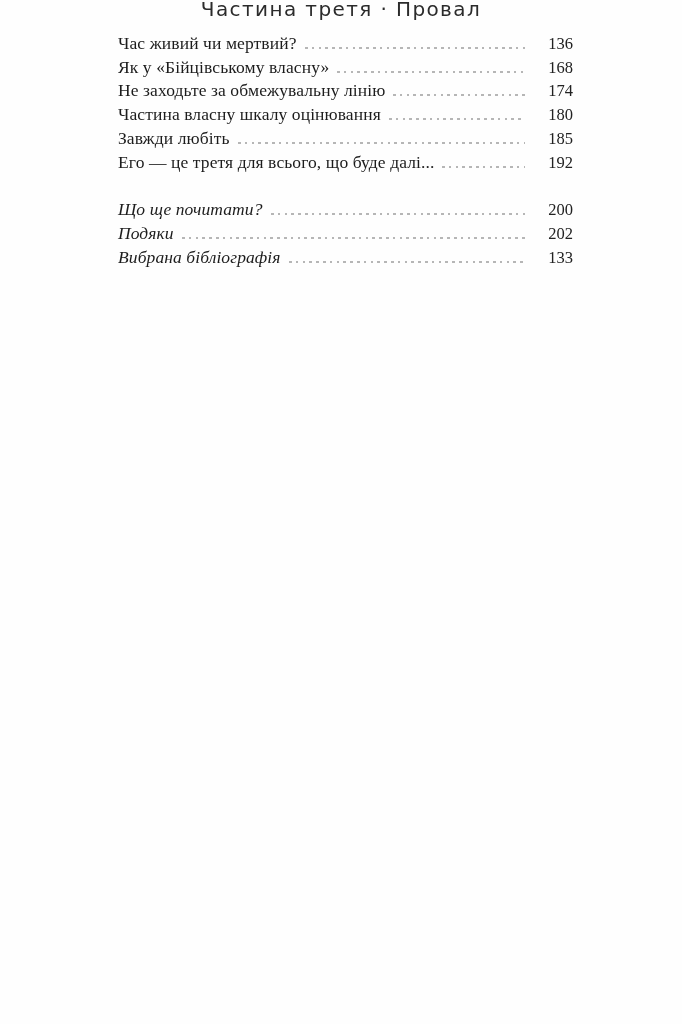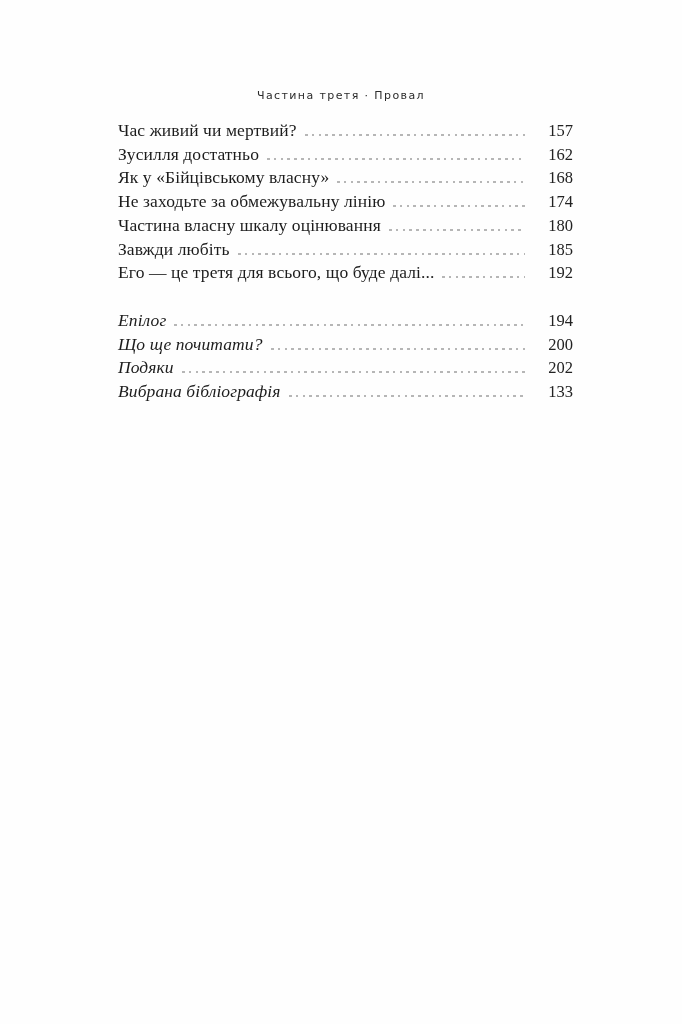--- a/index.html
+++ b/index.html
@@ -10,24 +10,23 @@
     width: 682px;
     height: 1024px;
     margin: 0 auto;
     background: #fefefe;
     font-family: "Liberation Serif", serif;
     color: #1c1c1c;
     overflow: hidden;
   }
 
   .part-heading {
-    padding-top: 87px;
     text-align: center;
     font-family: "DejaVu Sans", sans-serif;
-    font-size: 11px;
+    font-size: 20px;
     letter-spacing: 1.4px;
     color: #2b2b2b;
     line-height: 18px;
   }
 
   .toc {
     margin: 14px 109px 0 118px;
   }
 
   .toc-list {
@@ -81,28 +80,23 @@
 
   <div class="part-heading">Частина третя · Провал</div>
 
   <div class="toc">
 
     <ul class="toc-list chapters">
 
         <li class="toc-row">
           <span class="entry-title">Час живий чи мертвий?</span>
           <span class="leader"></span>
-          <span class="page-num">157</span>
+          <span class="page-num">136</span>
         </li>
 
-        <li class="toc-row">
-          <span class="entry-title">Зусилля достатньо</span>
-          <span class="leader"></span>
-          <span class="page-num">162</span>
-        </li>
 
         <li class="toc-row">
           <span class="entry-title">Як у «Бійцівському власну»</span>
           <span class="leader"></span>
           <span class="page-num">168</span>
         </li>
 
         <li class="toc-row">
           <span class="entry-title">Не заходьте за обмежувальну лінію</span>
           <span class="leader"></span>
@@ -123,25 +117,20 @@
 
         <li class="toc-row">
           <span class="entry-title">Его — це третя для всього, що буде далі...</span>
           <span class="leader"></span>
           <span class="page-num">192</span>
         </li>
       </ul>
 
     <ul class="toc-list back-matter">
 
-        <li class="toc-row">
-          <span class="entry-title">Епілог</span>
-          <span class="leader"></span>
-          <span class="page-num">194</span>
-        </li>
 
         <li class="toc-row">
           <span class="entry-title">Що ще почитати?</span>
           <span class="leader"></span>
           <span class="page-num">200</span>
         </li>
 
         <li class="toc-row">
           <span class="entry-title">Подяки</span>
           <span class="leader"></span>

